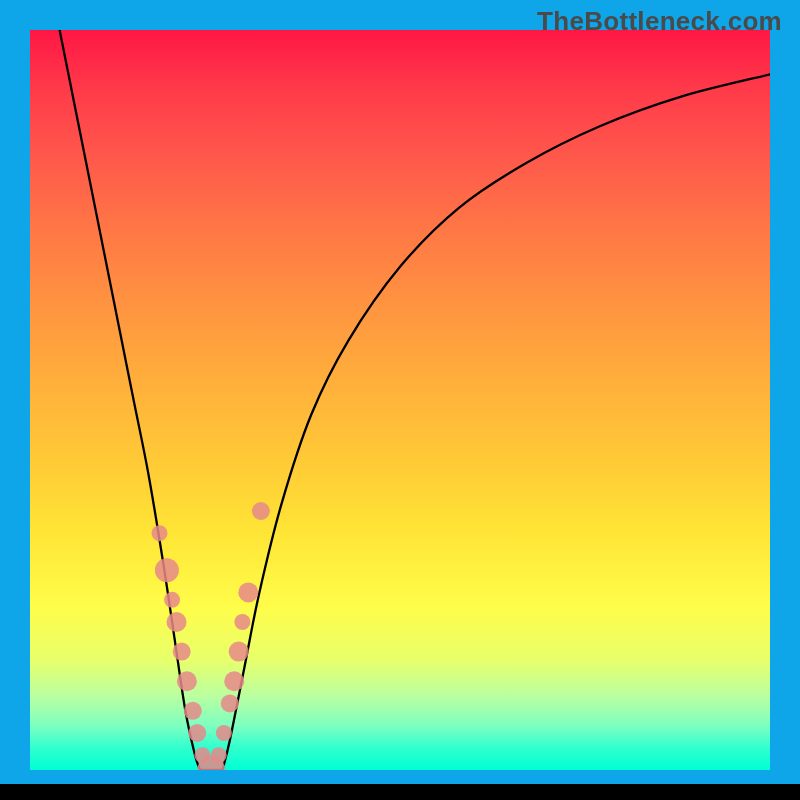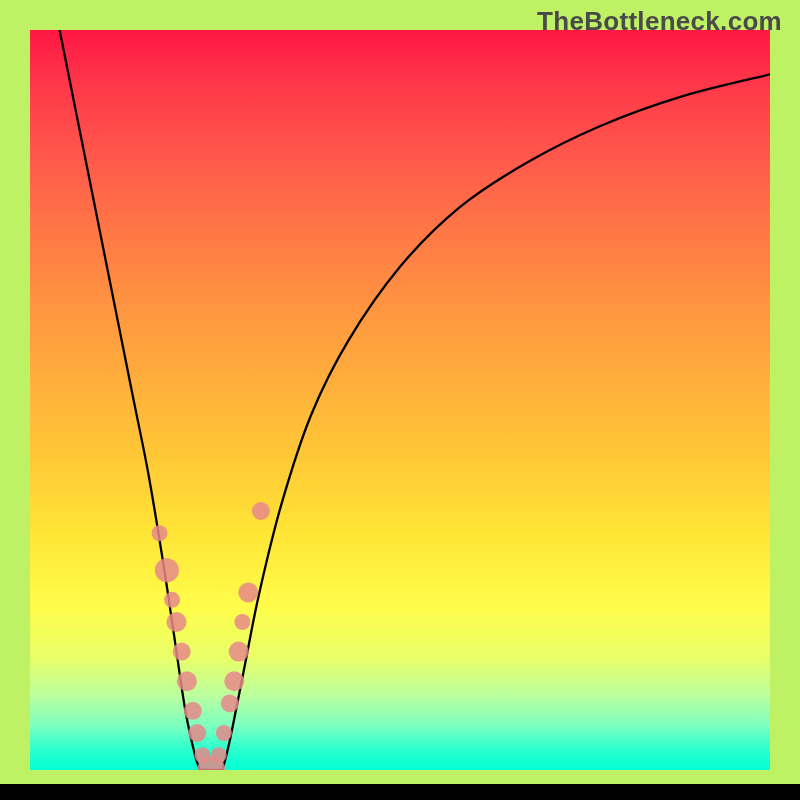--- a/index.html
+++ b/index.html
@@ -8,21 +8,21 @@
     width: 800px;
     height: 800px;
     overflow: hidden;
     background: #000;
     font-family: Arial, Helvetica, sans-serif;
   }
   .frame {
     position: relative;
     width: 800px;
     height: 784px;
-    background: #bef264;
+    background: #0ea5e9;
   }
   .plot-area {
     position: absolute;
     left: 30px;
     top: 30px;
     width: 740px;
     height: 740px;
     background: linear-gradient(
       to bottom,
       #ff1744 0%,

